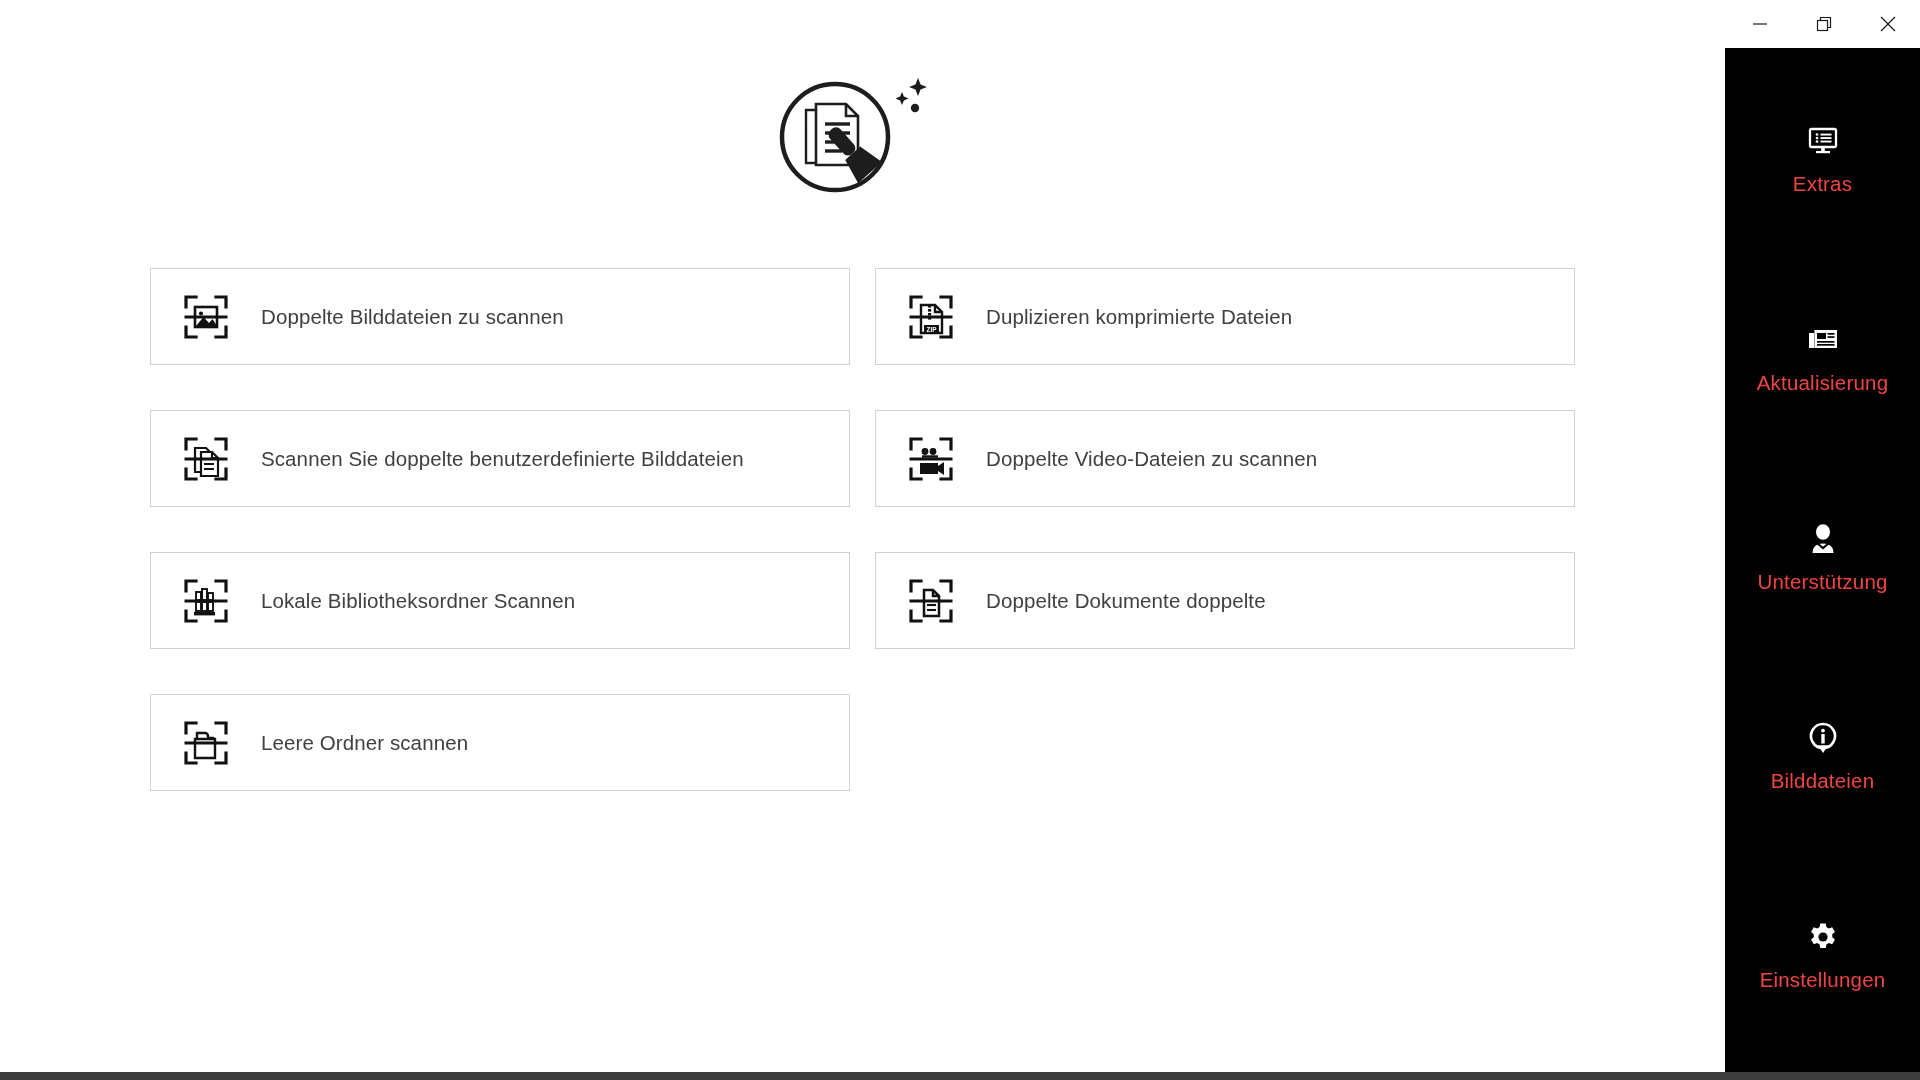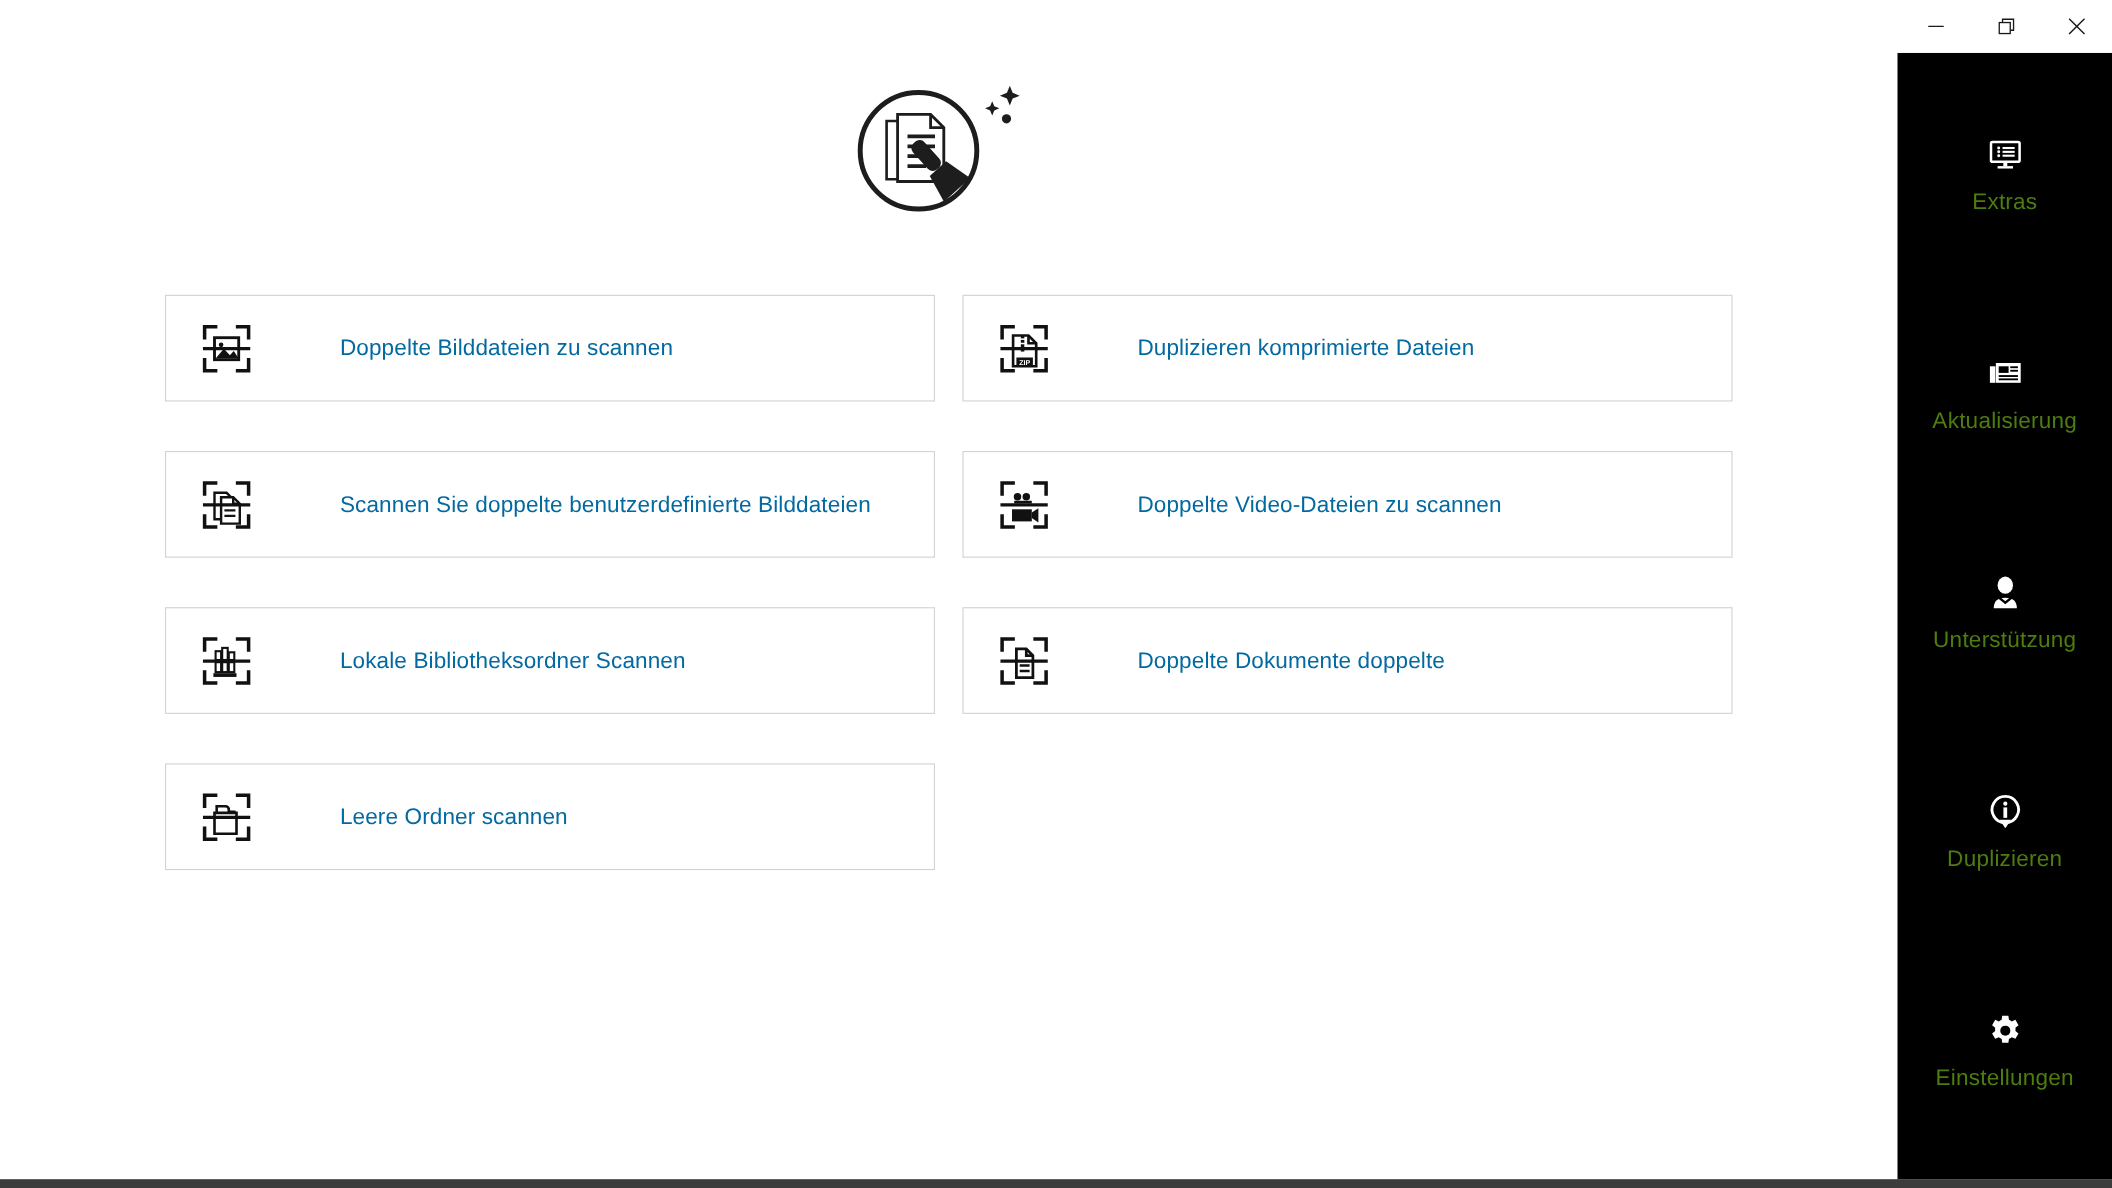--- a/index.html
+++ b/index.html
@@ -75,25 +75,24 @@
   .card-icon {
     width: 110px;
     min-width: 110px;
     display: flex;
     align-items: center;
     justify-content: center;
   }
   .card-icon svg { display: block; }
   .card-label {
     font-size: 20.5px;
-    color: #0369a1;
+    color: #404040;
     font-family: "Liberation Sans", sans-serif;
     letter-spacing: 0.1px;
     white-space: nowrap;
-    margin-left: 48px;
   }
 
   
   .sidebar {
     position: absolute;
     top: 48px;
     left: 1725px;
     width: 195px;
     height: 1024px;
     background: #000000;
@@ -116,21 +115,21 @@
   }
   .side-icon {
     height: 42px;
     display: flex;
     align-items: center;
     justify-content: center;
     margin-bottom: 10px;
   }
   .side-icon svg { display: block; }
   .side-label {
-    color: #4d7c0f;
+    color: #ef4444;
     font-size: 20.5px;
     font-family: "Liberation Sans", sans-serif;
     letter-spacing: 0.2px;
     white-space: nowrap;
     text-align: right;
   }
 
   .bottom-edge {
     position: absolute;
     left: 0; top: 1072px;
@@ -390,21 +389,21 @@
 
     <div class="side-item">
       <div class="side-icon">
         <svg width="34" height="34" viewBox="0 0 34 34">
           <path d="M17 3 a12 12 0 1 1 -0.01 0 z" fill="none" stroke="#fff" stroke-width="2.6"></path>
           <path d="M11.8 24.2 L17 32 L22.2 24.2 z" fill="#fff"></path>
           <circle cx="17" cy="9.6" r="1.9" fill="#fff"></circle>
           <rect x="15.3" y="13" width="3.4" height="9.5" fill="#fff"></rect>
         </svg>
       </div>
-      <div class="side-label">Duplizieren</div>
+      <div class="side-label">Bilddateien</div>
     </div>
 
     <div class="side-item">
       <div class="side-icon">
         <svg width="32" height="32" viewBox="0 0 32 32">
           <path d="M13.2 2.5 h5.6 l0.55 3.6 a10.6 10.6 0 0 1 2.5 1.45 l3.35 -1.4 2.8 4.85 -2.8 2.3 a10.6 10.6 0 0 1 0 2.9 l2.8 2.3 -2.8 4.85 -3.35 -1.4 a10.6 10.6 0 0 1 -2.5 1.45 l-0.55 3.6 h-5.6 l-0.55 -3.6 a10.6 10.6 0 0 1 -2.5 -1.45 l-3.35 1.4 -2.8 -4.85 2.8 -2.3 a10.6 10.6 0 0 1 0 -2.9 l-2.8 -2.3 2.8 -4.85 3.35 1.4 a10.6 10.6 0 0 1 2.5 -1.45 z" fill="#fff"></path>
           <circle cx="16" cy="16" r="4.6" fill="#000"></circle>
         </svg>
       </div>
       <div class="side-label">Einstellungen</div>

